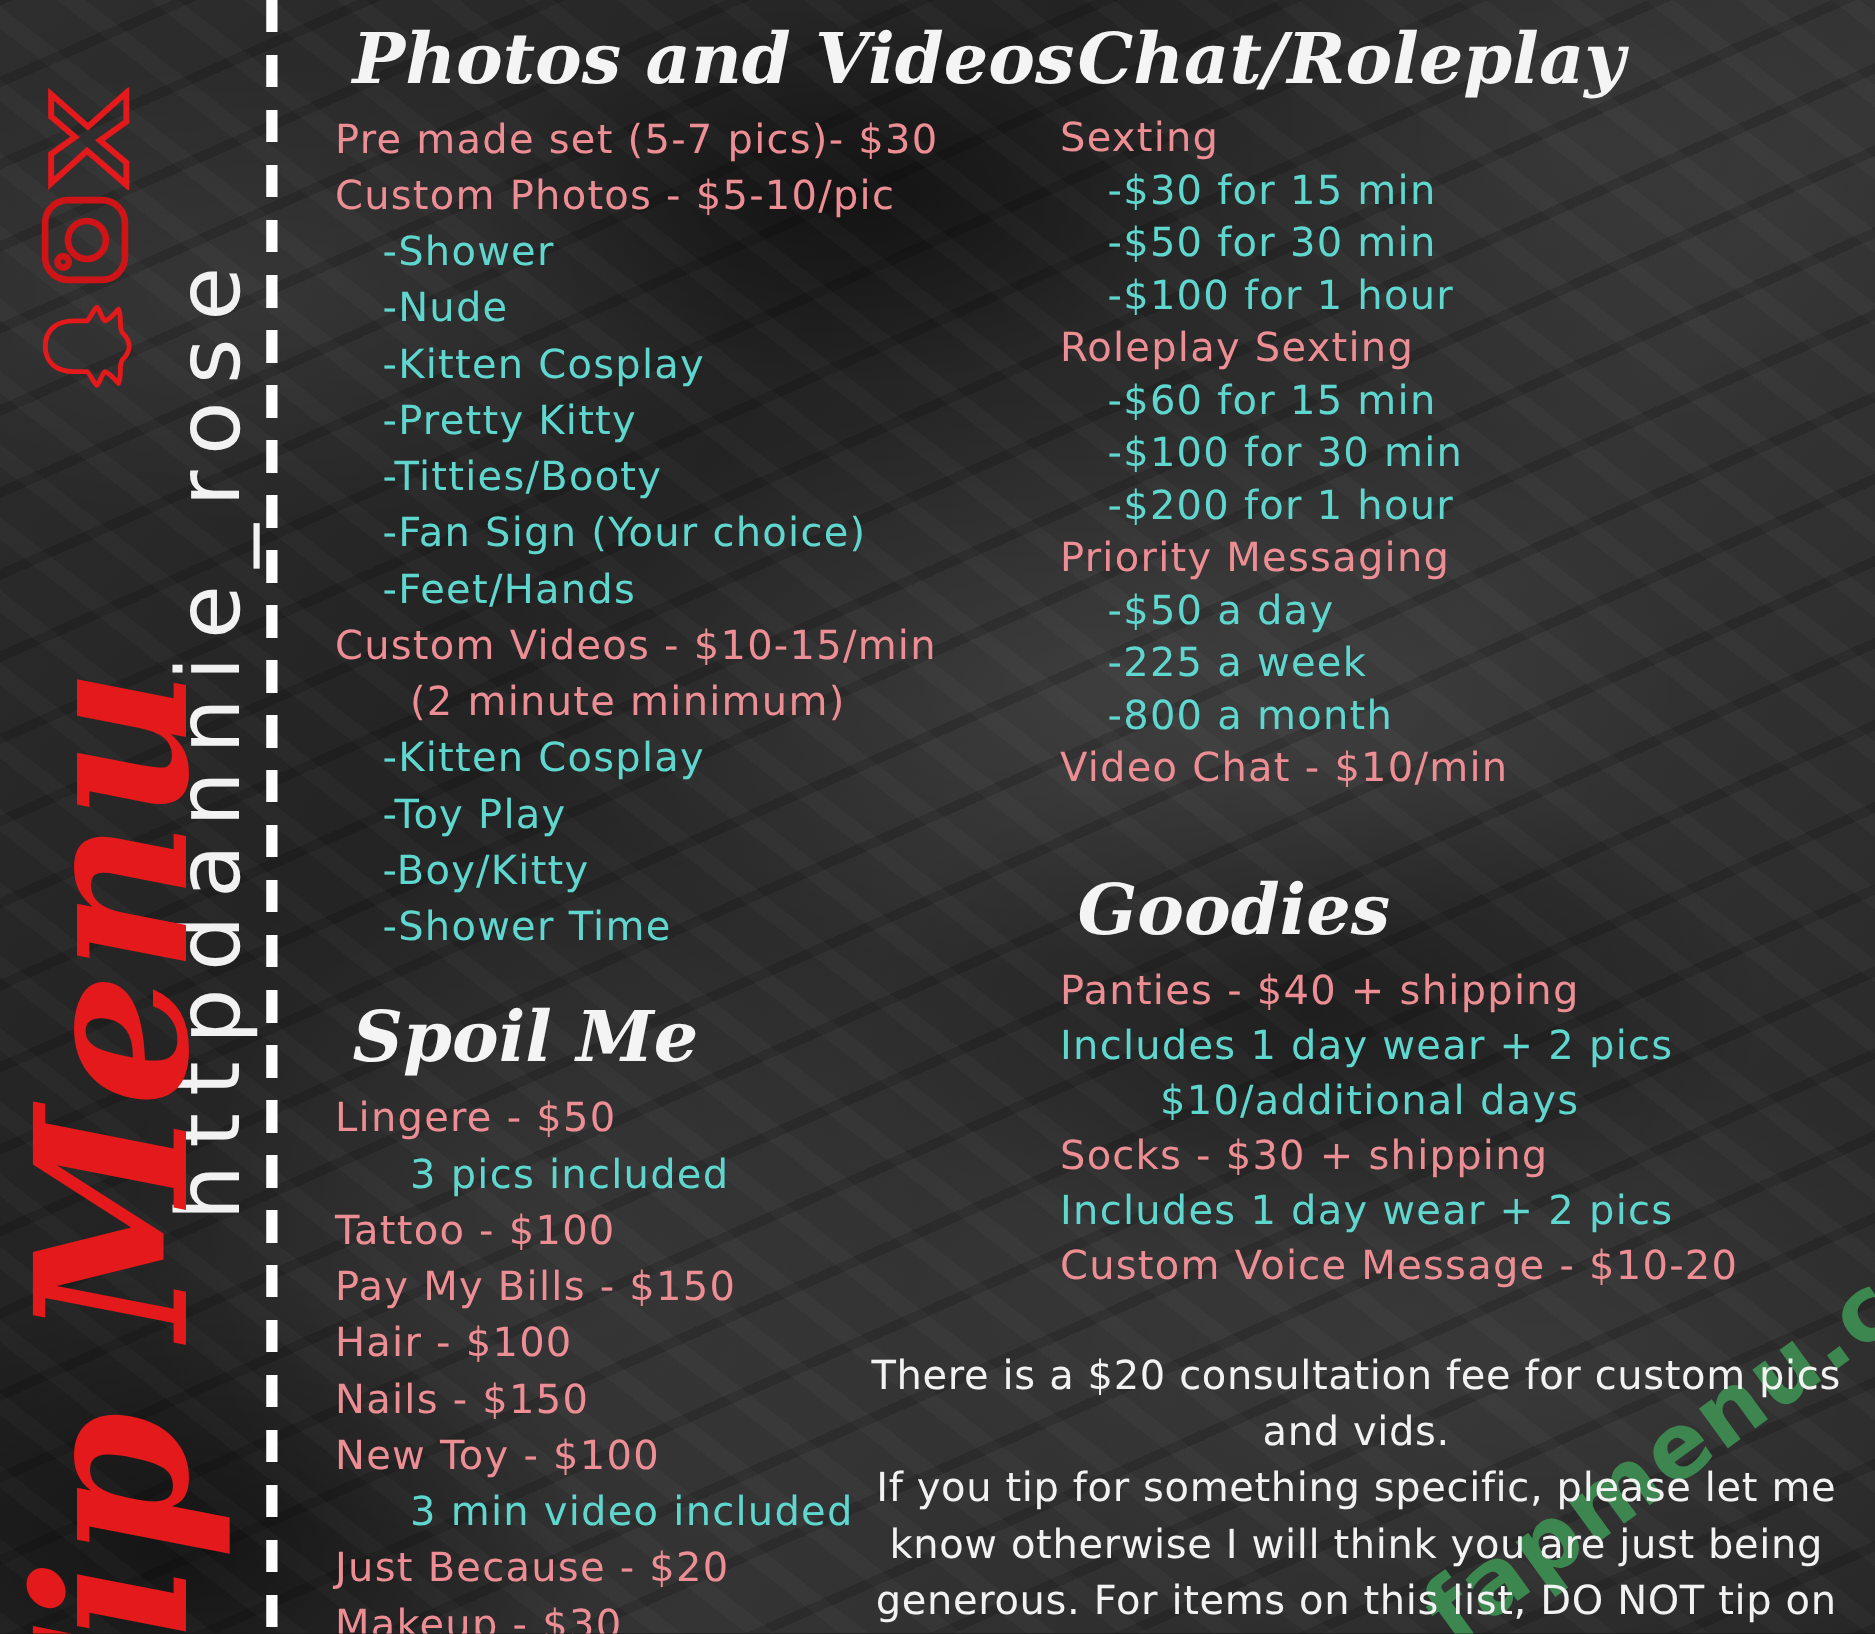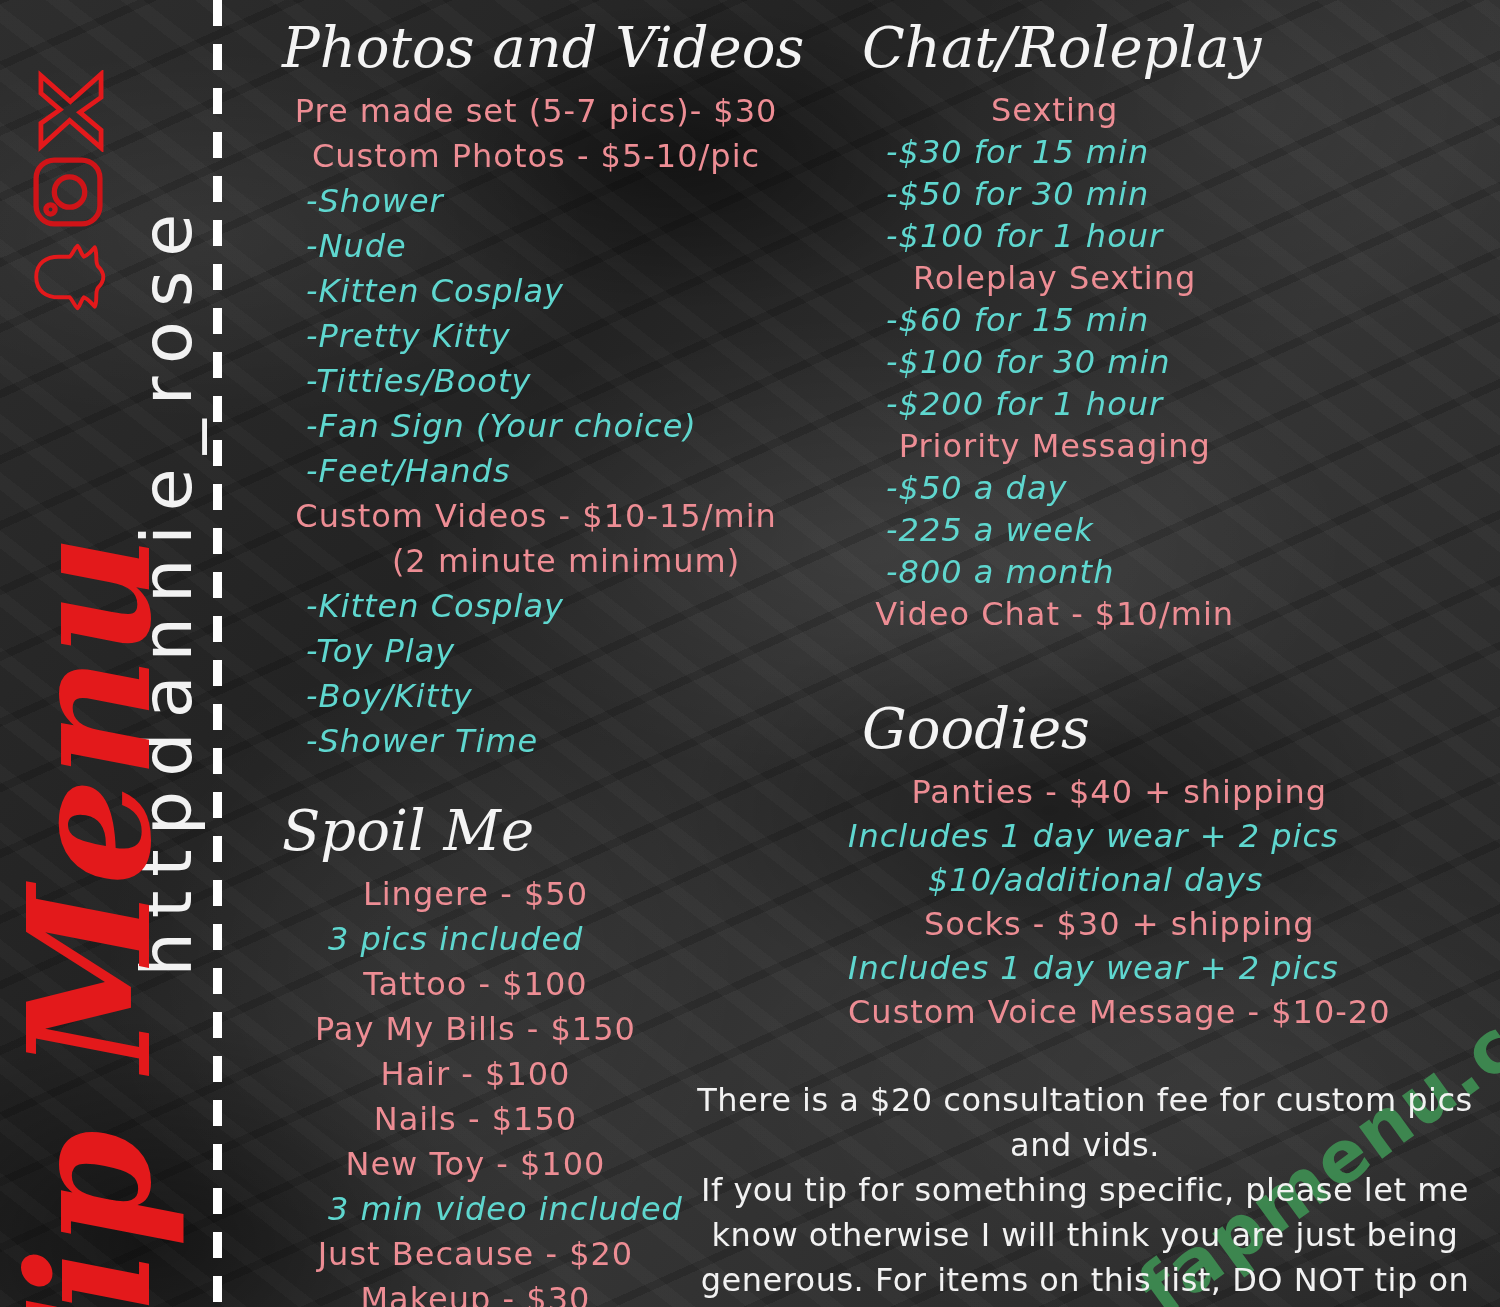--- a/index.html
+++ b/index.html
@@ -41,33 +41,33 @@
   .tipmenu{
     position:absolute;left:90px;top:985px;z-index:4;
     transform:translate(-50%,-50%) rotate(-90deg);
     white-space:nowrap;color:#e3191b;
     font-family:"DejaVu Serif","Liberation Serif",serif;font-style:italic;font-weight:bold;
     font-size:168px;
   }
   
   .script{
     font-family:"DejaVu Serif","Liberation Serif",serif;font-style:italic;
-    color:#f4f4f4;font-size:56px;font-weight:normal;margin:0 0 8px 14px;line-height:1.2;
+    color:#f4f4f4;font-size:56px;font-weight:bold;margin:0 0 8px 14px;line-height:1.2;
     white-space:nowrap;
   }
   .sec{position:absolute;z-index:3;}
   .sec-photos{left:268px;top:14px;}
   .sec-spoil{left:268px;top:797px;}
   .sec-chat{left:848px;top:14px;}
   .sec-goodies{left:848px;top:695px;}
   .ln{font-size:32px;line-height:45px;white-space:nowrap;letter-spacing:1px;}
   .sec-chat .ln{line-height:42px;}
   .sec-goodies .ln{line-height:44px;}
-  .pink{color:#ed8d94;text-align:center;}
-  .teal{color:#5fd7cf;font-style:italic;}
+  .pink{color:#ed8d94;}
+  .teal{color:#5fd7cf;}
   .ind{padding-left:38px;}
   .ind2{padding-left:60px;}
   .ctr{padding-left:80px;}
   .footer{
     position:absolute;left:652px;top:1078px;width:866px;z-index:3;
     text-align:center;color:#f2f2f2;font-size:32px;line-height:45px;letter-spacing:0.5px;
   }
   .watermark{
     position:absolute;left:1148px;top:1256px;z-index:2;
     transform:rotate(-36deg);transform-origin:left center;

